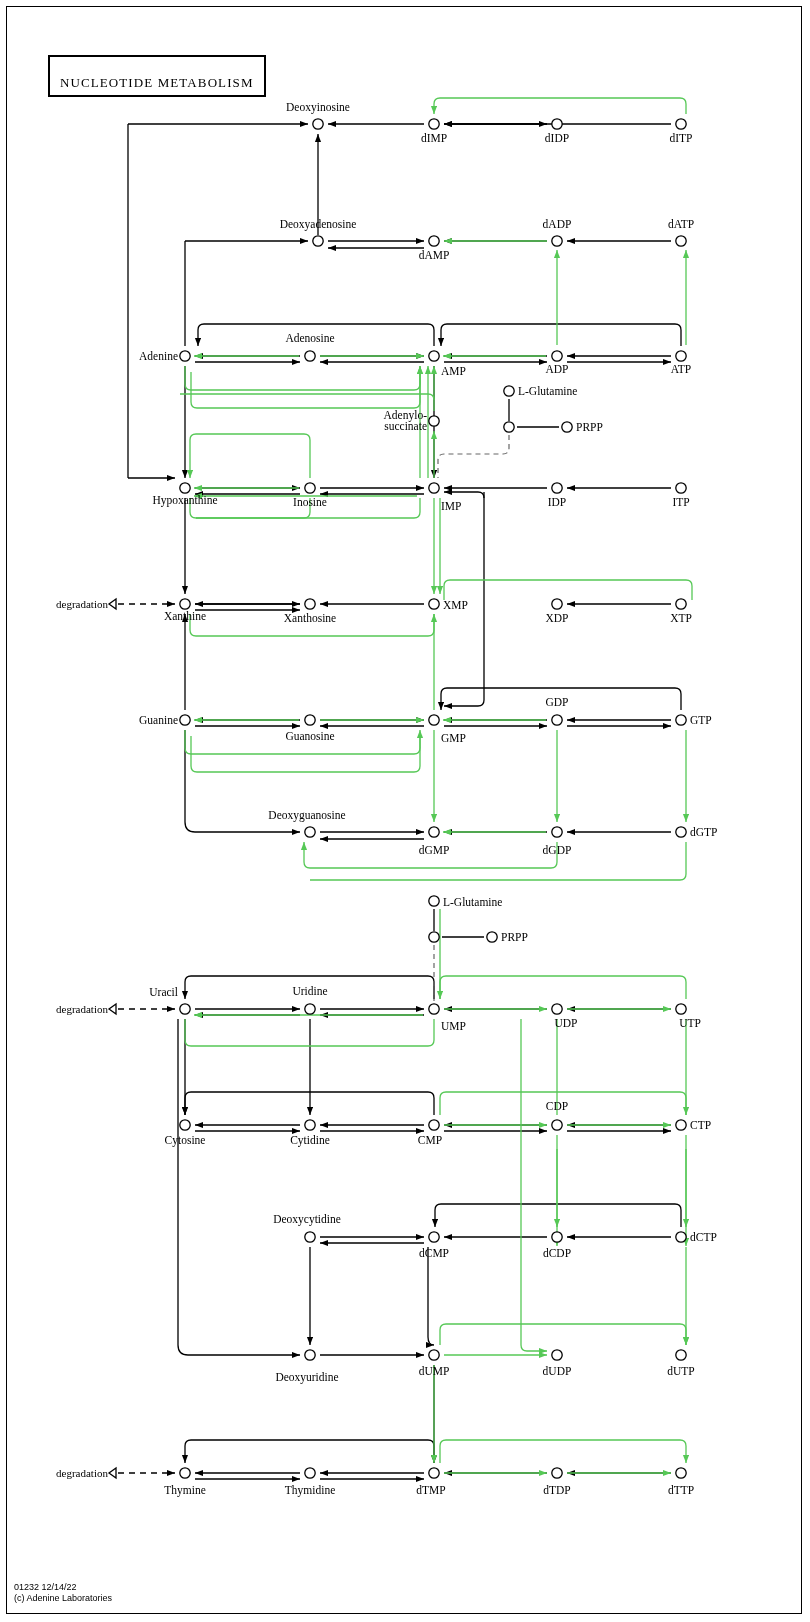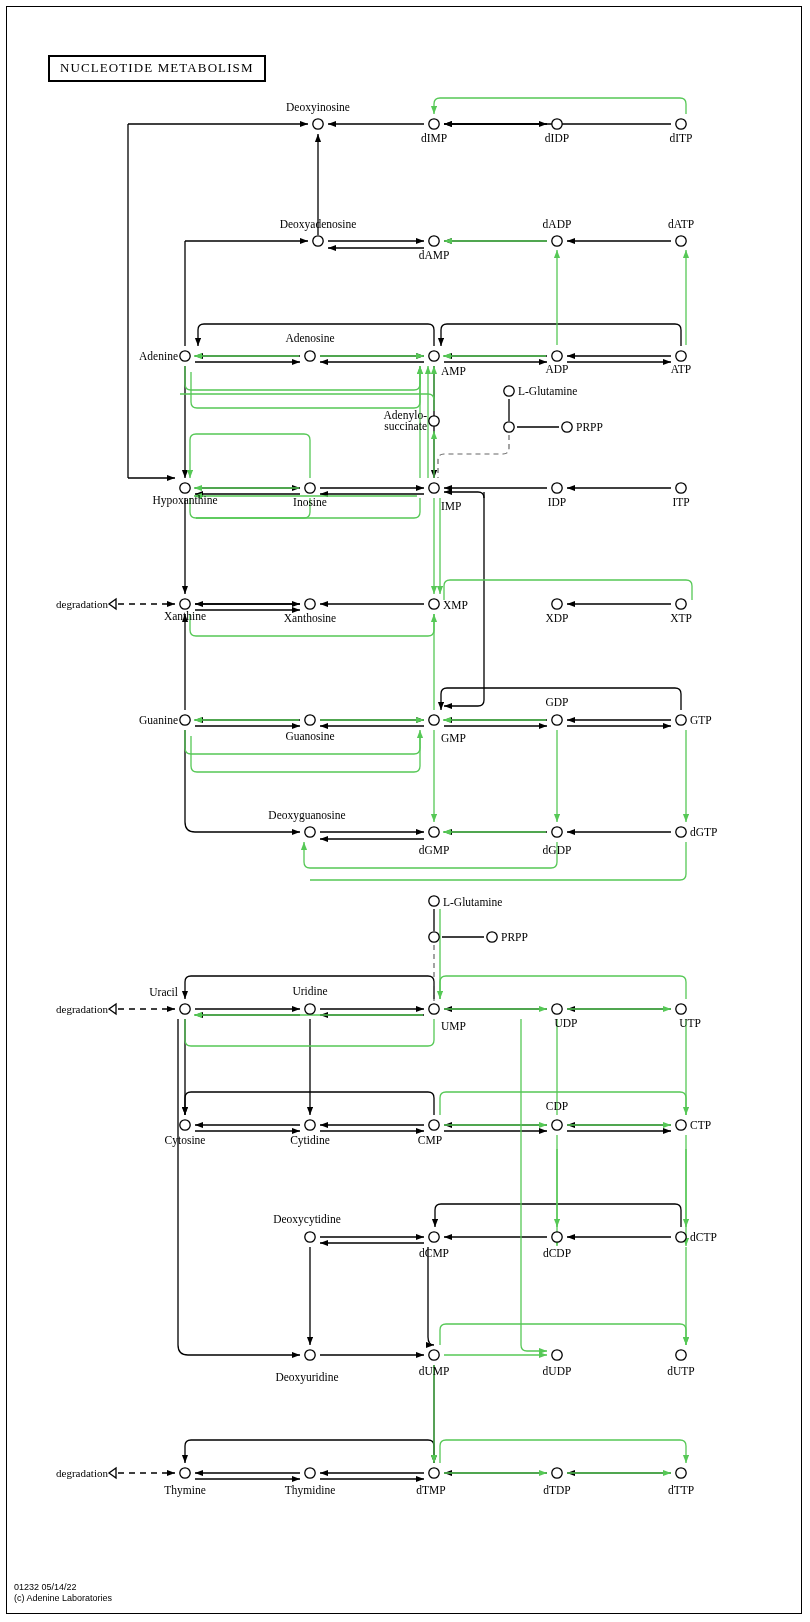--- a/index.html
+++ b/index.html
@@ -1,19 +1,19 @@
 <!DOCTYPE html>
 <html><head>
 <meta charset="utf-8">
 <style>
   html,body{margin:0;padding:0;background:#ffffff;}
   body{font-family:"Liberation Serif",serif;}
   #page{position:relative;width:810px;height:1622px;background:#fff;overflow:hidden;}
   #frame{position:absolute;left:6px;top:6px;width:796px;height:1608px;border:1px solid #000;box-sizing:border-box;}
-  #titlebox{position:absolute;left:48px;top:55px;border:2px solid #000;background:#fff;padding:3px 10px 4px 10px;
+  #titlebox{position:absolute;left:48px;top:55px;border:2px solid #000;background:#fff;padding:18px 10px 4px 10px;
             font-family:"Liberation Serif",serif;font-size:13px;letter-spacing:1.1px;color:#000;white-space:nowrap;}
   svg#map{position:absolute;left:0;top:0;width:810px;height:1622px;}
   .nlabel{font-family:"Liberation Serif",serif;font-size:11.5px;fill:#000;}
   .nlabel2{font-family:"Liberation Serif",serif;font-size:11px;fill:#000;}
   #footer{position:absolute;left:14px;top:1582px;font-family:"Liberation Sans",sans-serif;font-size:9px;
           color:#000;line-height:11px;white-space:nowrap;}
 </style>
 </head>
 <body>
 
@@ -397,16 +397,16 @@
         <text x="431" y="1494" text-anchor="middle" class="nlabel">dTMP</text>
         <text x="557" y="1494" text-anchor="middle" class="nlabel">dTDP</text>
         <text x="681" y="1494" text-anchor="middle" class="nlabel">dTTP</text>
         <text x="108" y="608" text-anchor="end" class="nlabel2">degradation</text>
         <text x="108" y="1013" text-anchor="end" class="nlabel2">degradation</text>
         <text x="108" y="1477" text-anchor="end" class="nlabel2">degradation</text>
       </g>
   </svg>
 
   <div id="footer">
-    <div>01232 05/14/22</div>
+    <div>01232 12/14/22</div>
     <div>(c) Adenine Laboratories</div>
   </div>
 </div>
 
 </body></html>

